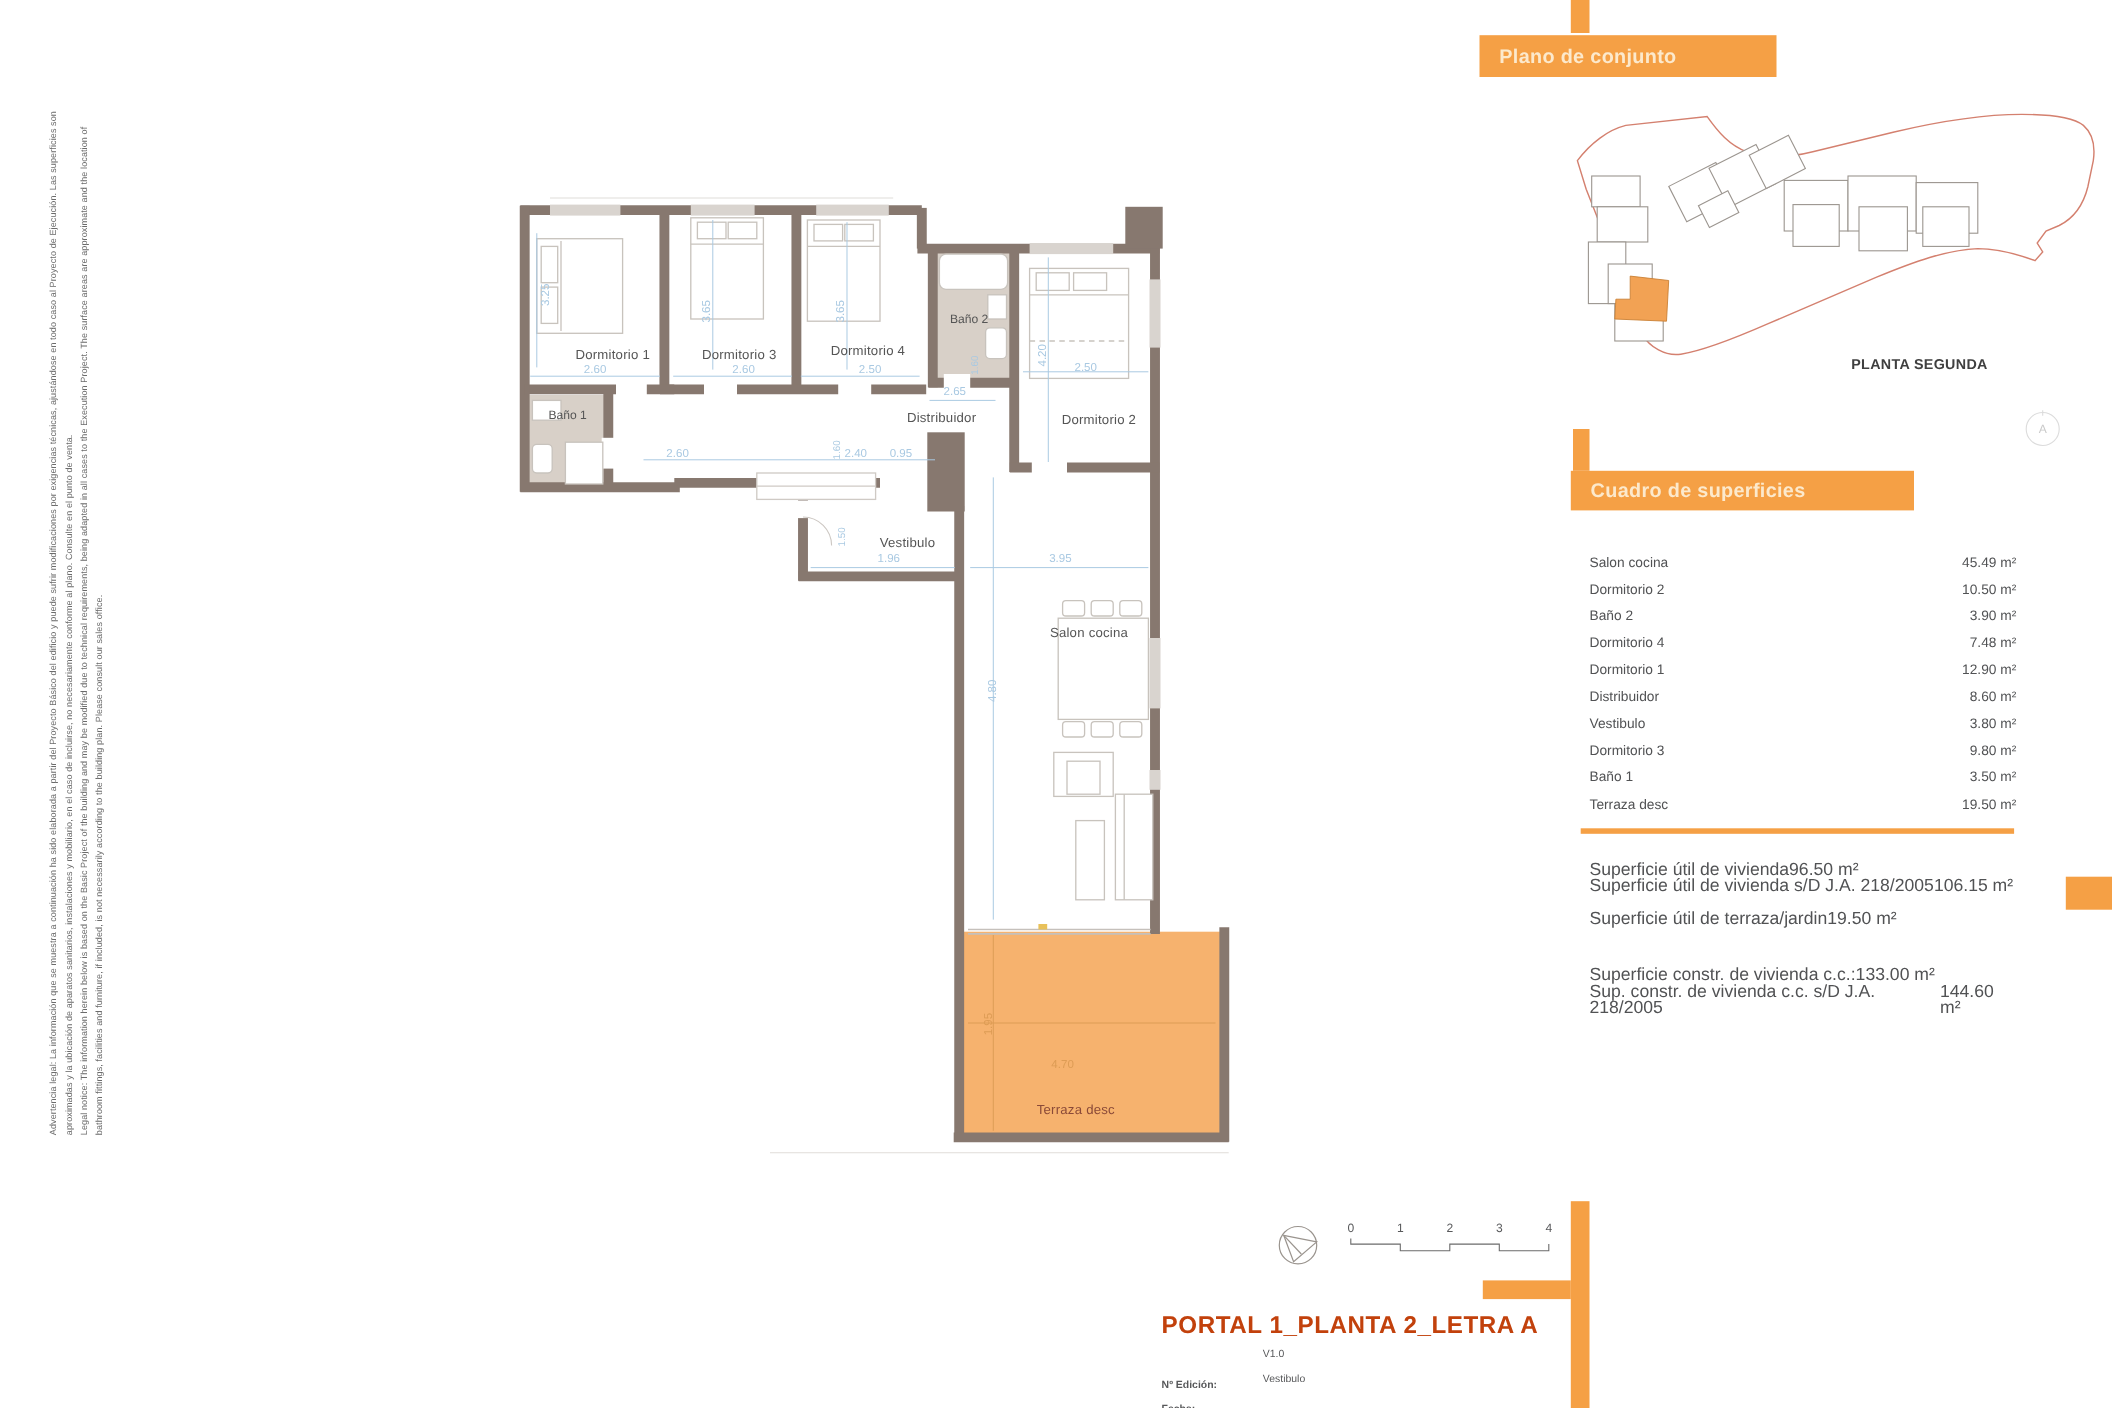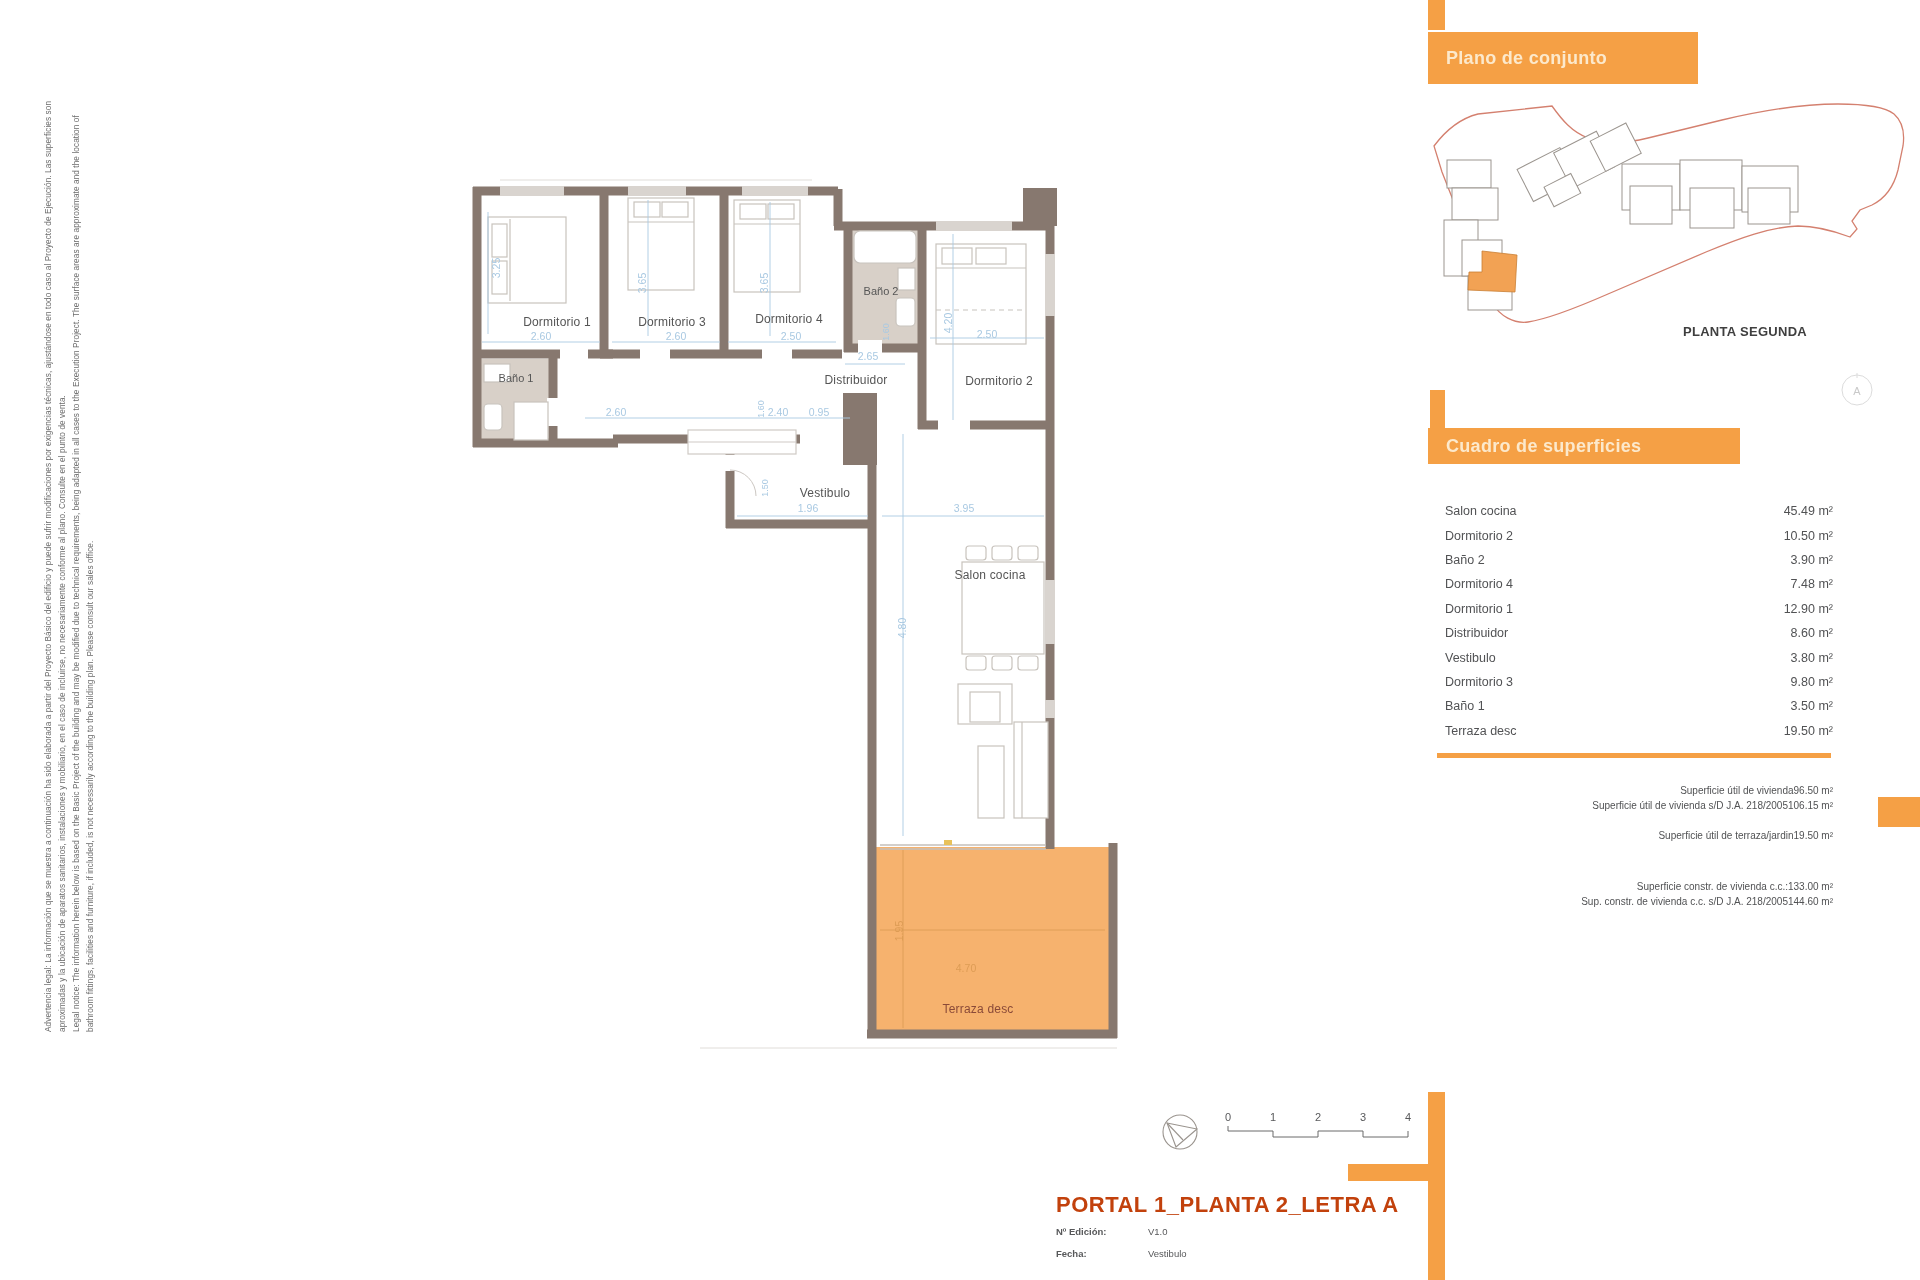--- a/index.html
+++ b/index.html
@@ -11,26 +11,26 @@
   .room-lbl{font-size:12px;color:#555;letter-spacing:.2px;}
   .room-lbl-sm{font-size:11px;color:#555;}
   .dim{font-size:10.5px;color:#a9c9e2;}
   .dim-sm{font-size:9px;color:#a9c9e2;}
   .dim-or{color:#dd9c55;}
   .hdr-bar{background:#f5a045;color:#fce9cc;font-weight:bold;font-size:18px;
            display:flex;align-items:center;padding-left:18px;letter-spacing:.3px;}
   .orange{background:#f5a045;}
   .tbl-row{display:flex;justify-content:space-between;align-items:center;
            height:24.4px;font-size:12.5px;color:#515254;}
-  .sum-row{display:flex;justify-content:flex-end;font-size:10px;
+  .sum-row{display:flex;justify-content:flex-start;font-size:16px;
            color:#515254;line-height:15px;}
   .legal{font-size:8.2px;line-height:14px;color:#6b6b6b;letter-spacing:.1px;}
   .legal div{white-space:nowrap;}
   .tick{font-size:11px;color:#58595b;}
-  .meta-lbl{font-size:9.5px;font-weight:600;color:#57585a;}
+  .meta-lbl{font-size:9.5px;font-weight:600;color:#57585a;margin-top:28px;}
   .meta-val{font-size:9.5px;color:#57585a;}
 </style>
 </head>
 <body>
 
 <svg class="abs" style="left:0;top:0" width="1920" height="1280" viewBox="0 0 1920 1280">
 
   <g>
 
     <rect x="481" y="359" width="68" height="82" fill="#d8d0c8"></rect>
@@ -234,21 +234,21 @@
 <span class="abs ctrv dim" style="left:764px;top:283px">3.65</span>
 <span class="abs ctrv dim" style="left:948px;top:323px">4.20</span>
 <span class="abs ctrv dim" style="left:902px;top:628px">4.80</span>
 <span class="abs ctrv dim-sm" style="left:886px;top:332px">1.60</span>
 <span class="abs ctrv dim-sm" style="left:761px;top:409px">1.60</span>
 <span class="abs ctrv dim-sm" style="left:765px;top:488px">1.50</span>
 <span class="abs ctr dim dim-or" style="left:966px;top:968px">4.70</span>
 <span class="abs ctrv dim dim-or" style="left:899px;top:931px">1.95</span>
 
 <div class="abs orange" style="left:1428px;top:0;width:17px;height:30px"></div>
-<div class="abs hdr-bar" style="left:1428px;top:32px;width:252px;height:52px">
+<div class="abs hdr-bar" style="left:1345px;top:32px;width:252px;height:38px">
   <span>Plano de conjunto</span>
 </div>
 <span class="abs ctr" style="left:1745px;top:331px;font-size:13px;font-weight:bold;color:#3f3f3f;letter-spacing:.3px">PLANTA SEGUNDA</span>
 <span class="abs ctr" style="left:1857px;top:391px;font-size:11px;color:#c9c9c9">A</span>
 
 <div class="abs orange" style="left:1430px;top:390px;width:15px;height:38px"></div>
 <div class="abs hdr-bar" style="left:1428px;top:428px;width:294px;height:36px">
   <span>Cuadro de superficies</span>
 </div>
 

